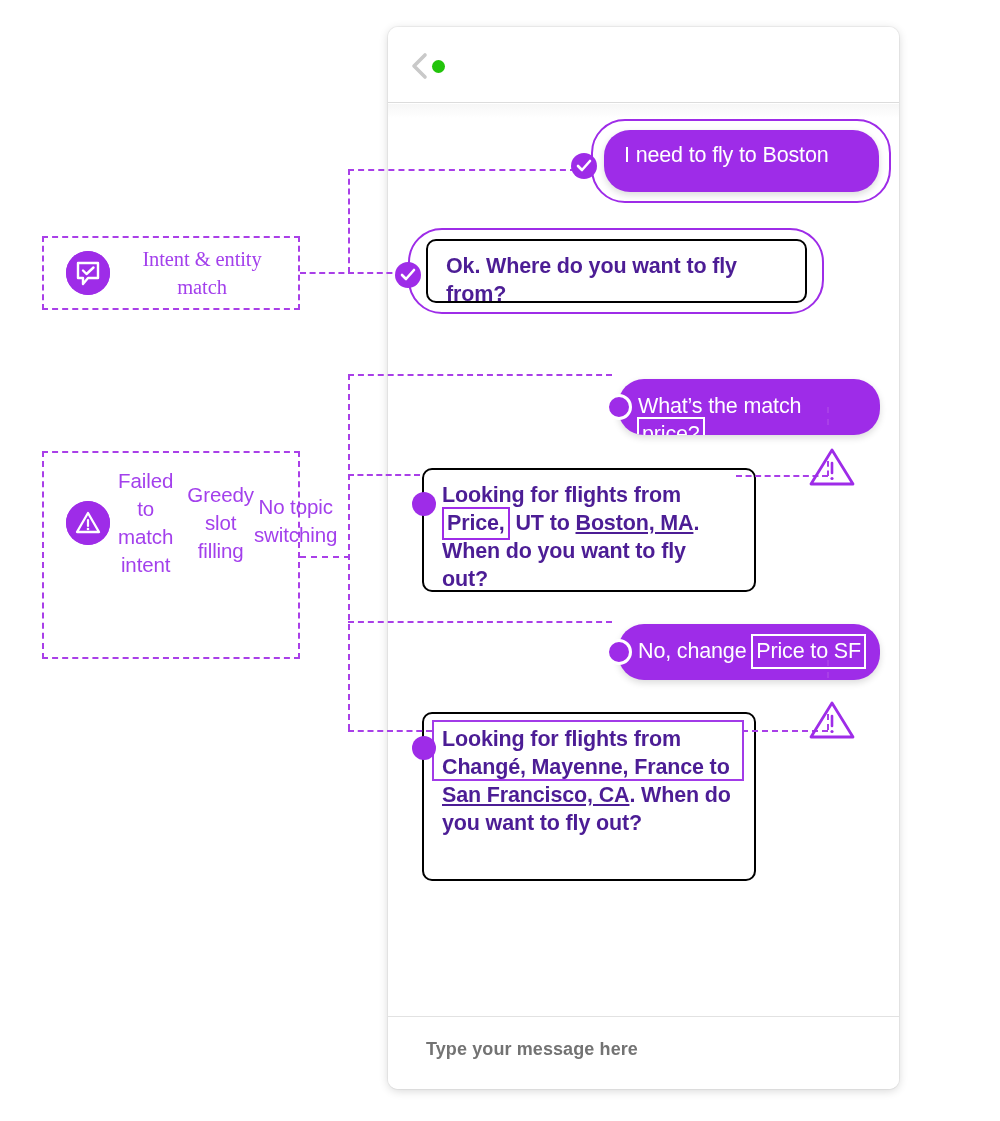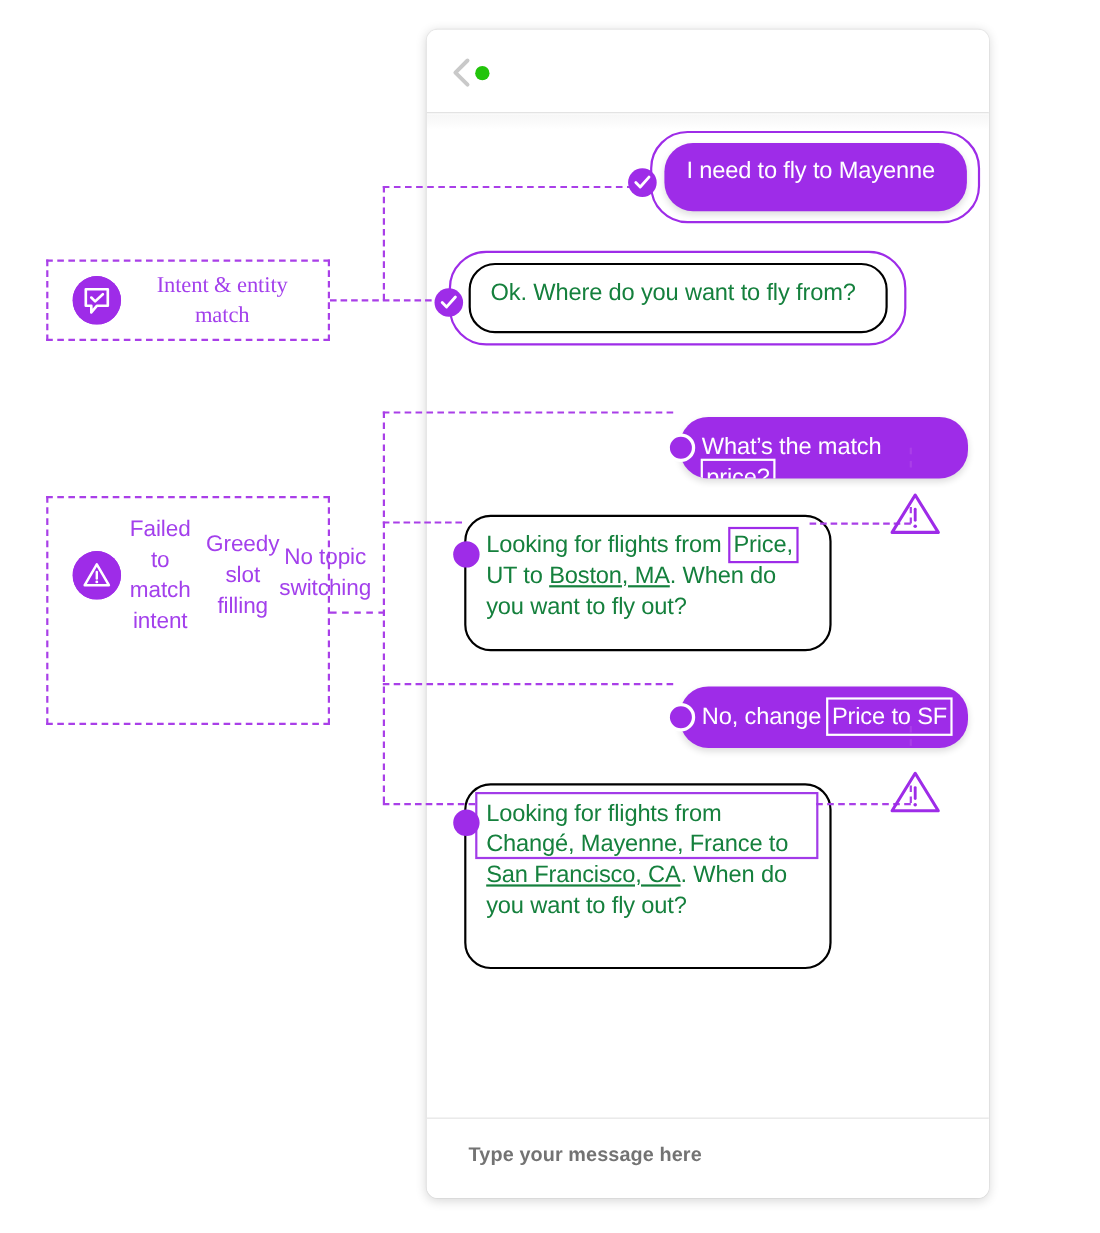--- a/index.html
+++ b/index.html
@@ -93,24 +93,25 @@
   .bub-user {
     background: #9e2ce8;
     color: #ffffff;
     border-radius: 26px;
     padding: 11px 20px 12px 20px;
     box-shadow: 0 3px 7px rgba(0,0,0,0.14);
   }
 
   .bub-bot {
     background: #ffffff;
-    color: #15803d;
+    color: #4c1d95;
     border: 2.5px solid #000000;
-    border-radius: 24px;
+    border-radius: 10px;
     padding: 11px 18px 13px 18px;
+    font-weight: bold;
   }
 
   
   .ring {
     position: absolute;
     border: 2.6px solid #9e2ce8;
     border-radius: 34px;
     pointer-events: none;
   }
 
@@ -200,21 +201,21 @@
         <path d="M15 3 L4 14 L15 25" stroke="#c9c9c9" stroke-width="3.6" stroke-linecap="round" stroke-linejoin="round"></path>
       </svg>
     </div>
     <div id="status-dot"></div>
   </div>
 
   <div id="chat-scroll">
 
     <div class="ring" style="left:203px; top:15px; width:300px; height:84px;"></div>
     <div class="bubble bub-user" style="left:216px; top:26px; width:275px; height:62px;">
-      <span>I need to fly to Mayenne</span>
+      <span>I need to fly to Boston</span>
     </div>
     <div class="dot-check" style="left:183px; top:49px;">
       <svg width="16" height="14" viewBox="0 0 16 14">
         <path d="M2 7 L6 11 L14 2" stroke="#ffffff" stroke-width="2.6" fill="none" stroke-linecap="round" stroke-linejoin="round"></path>
       </svg>
     </div>
 
     <div class="ring" style="left:20px; top:124px; width:416px; height:86px;"></div>
     <div class="bubble bub-bot" style="left:38px; top:135px; width:381px; height:64px;">
       <span>Ok. Where do you want to fly from?</span>

